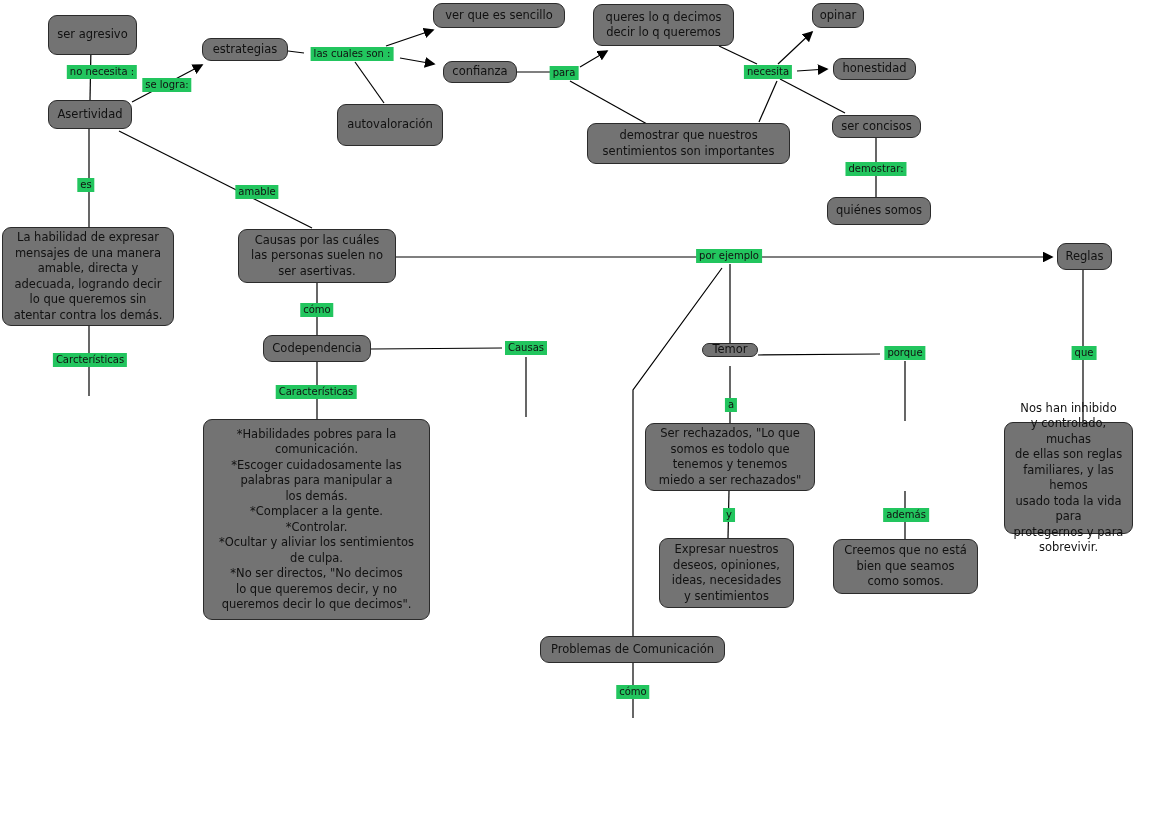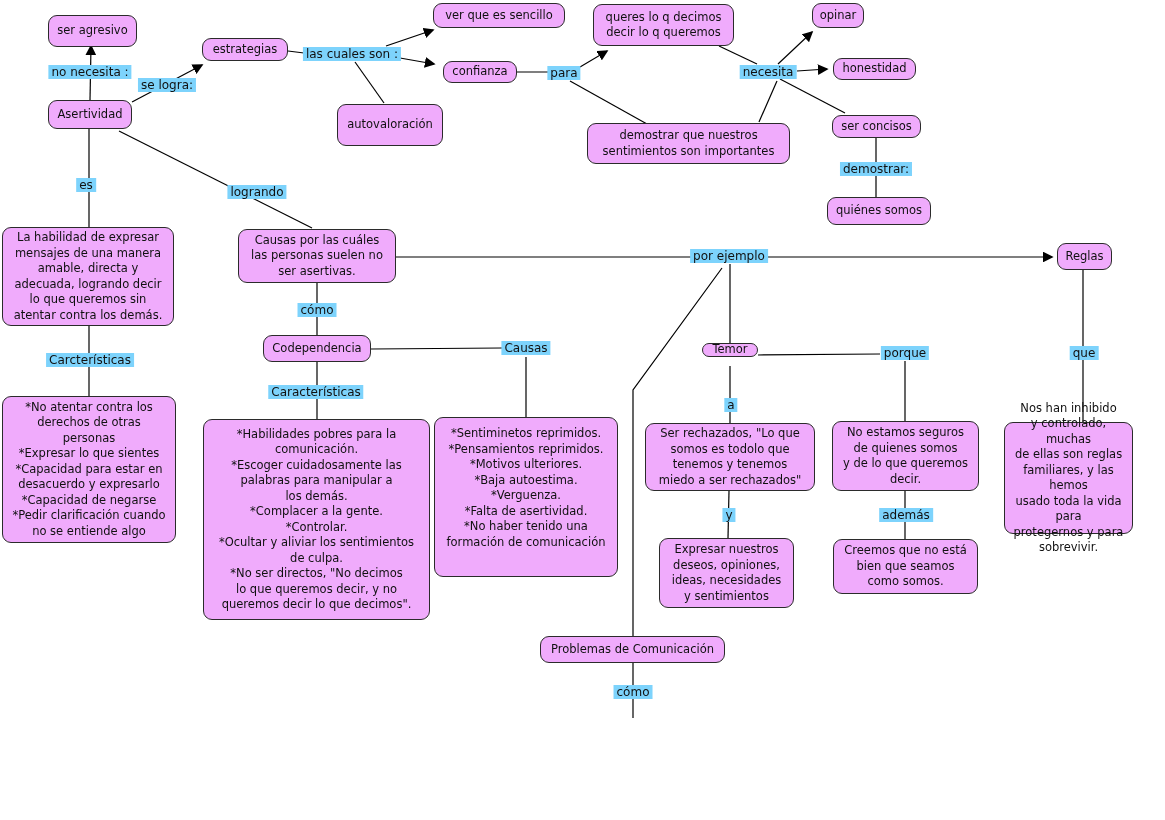--- a/index.html
+++ b/index.html
@@ -3,29 +3,29 @@
 <meta charset="utf-8">
 <style>
   html,body{margin:0;padding:0;background:#fff;}
   #canvas{
     position:relative;width:1165px;height:820px;background:#ffffff;
     font-family:"DejaVu Sans","Liberation Sans",sans-serif;color:#111;overflow:hidden;
   }
   #edges{position:absolute;left:0;top:0;width:1165px;height:820px;}
   .node{
     position:absolute;box-sizing:border-box;
-    background:#f0abfc;border:1.2px solid #2b2b2b;border-radius:9px;
+    background:#737373;border:1.2px solid #2b2b2b;border-radius:9px;
     display:flex;align-items:center;justify-content:center;
     text-align:center;font-size:11.5px;line-height:15.5px;
     white-space:pre-line;padding:2px 5px;
   }
   .node.top{align-items:flex-start;padding-top:8px;}
   .lbl{
     position:absolute;transform:translate(-50%,-50%);
-    background:#7dd3fc;padding:0 3px;font-size:12px;line-height:14px;
+    background:#22c55e;padding:0 3px;font-size:10px;line-height:14px;
     white-space:pre;text-align:center;
   }
 </style>
 </head>
 <body>
 
 <div id="canvas">
 
   <svg id="edges" viewBox="0 0 1165 820" xmlns="http://www.w3.org/2000/svg">
     <defs>
@@ -60,21 +60,21 @@
       <polyline points="722,268 633,390 633,636" fill="none" stroke="#000000" stroke-width="1.2"></polyline>
       <polyline points="758,355 880,354" fill="none" stroke="#000000" stroke-width="1.2"></polyline>
       <polyline points="905,361 905,421" fill="none" stroke="#000000" stroke-width="1.2"></polyline>
       <polyline points="730,366 730,423" fill="none" stroke="#000000" stroke-width="1.2"></polyline>
       <polyline points="729,491 728,538" fill="none" stroke="#000000" stroke-width="1.2"></polyline>
       <polyline points="905,491 905,539" fill="none" stroke="#000000" stroke-width="1.2"></polyline>
       <polyline points="1083,270 1083,422" fill="none" stroke="#000000" stroke-width="1.2"></polyline>
       <polyline points="633,663 633,718" fill="none" stroke="#000000" stroke-width="1.2"></polyline>
     </svg>
 
-  <div class="node" style="left:48px;top:15px;width:89px;height:32px">ser agresivo</div>
+  <div class="node" style="left:48px;top:15px;width:89px;height:40px">ser agresivo</div>
   <div class="node" style="left:48px;top:100px;width:84px;height:29px">Asertividad</div>
   <div class="node" style="left:202px;top:38px;width:86px;height:23px">estrategias</div>
   <div class="node" style="left:433px;top:3px;width:132px;height:25px">ver que es sencillo</div>
   <div class="node" style="left:443px;top:61px;width:74px;height:22px">confianza</div>
   <div class="node" style="left:337px;top:104px;width:106px;height:42px">autovaloración</div>
   <div class="node" style="left:593px;top:4px;width:141px;height:42px">queres lo q decimos
 decir lo q queremos</div>
   <div class="node" style="left:812px;top:3px;width:52px;height:25px">opinar</div>
   <div class="node" style="left:833px;top:58px;width:83px;height:22px">honestidad</div>
   <div class="node" style="left:832px;top:115px;width:89px;height:23px">ser concisos</div>
@@ -86,81 +86,60 @@
 amable, directa y
 adecuada, logrando decir
 lo que queremos sin
 atentar contra los demás.</div>
   <div class="node" style="left:238px;top:229px;width:158px;height:54px">Causas por las cuáles
 las personas suelen no
 ser asertivas.</div>
   <div class="node" style="left:1057px;top:243px;width:55px;height:27px">Reglas</div>
   <div class="node" style="left:263px;top:335px;width:108px;height:27px">Codependencia</div>
   <div class="node" style="left:702px;top:343px;width:56px;height:14px">Temor</div>
-  <div class="node" style="left:2px;top:396px;width:174px;height:147px">*No atentar contra los
-derechos de otras
-personas
-*Expresar lo que sientes
-*Capacidad para estar en
-desacuerdo y expresarlo
-*Capacidad de negarse
-*Pedir clarificación cuando
-no se entiende algo</div>
   <div class="node" style="left:203px;top:419px;width:227px;height:201px">*Habilidades pobres para la
 comunicación.
 *Escoger cuidadosamente las
 palabras para manipular a
 los demás.
 *Complacer a la gente.
 *Controlar.
 *Ocultar y aliviar los sentimientos
 de culpa.
 *No ser directos, "No decimos
 lo que queremos decir, y no
 queremos decir lo que decimos".</div>
-  <div class="node top" style="left:434px;top:417px;width:184px;height:160px">*Sentiminetos reprimidos.
-*Pensamientos reprimidos.
-*Motivos ulteriores.
-*Baja autoestima.
-*Verguenza.
-*Falta de asertividad.
-*No haber tenido una
-formación de comunicación</div>
   <div class="node" style="left:645px;top:423px;width:170px;height:68px">Ser rechazados, "Lo que
 somos es todolo que
 tenemos y tenemos
 miedo a ser rechazados"</div>
-  <div class="node" style="left:832px;top:421px;width:147px;height:70px">No estamos seguros
-de quienes somos
-y de lo que queremos
-decir.</div>
   <div class="node" style="left:1004px;top:422px;width:129px;height:112px">Nos han inhibido
 y controlado, muchas
 de ellas son reglas
 familiares, y las hemos
 usado toda la vida para
 protegernos y para
 sobrevivir.</div>
   <div class="node" style="left:659px;top:538px;width:135px;height:70px">Expresar nuestros
 deseos, opiniones,
 ideas, necesidades
 y sentimientos</div>
   <div class="node" style="left:833px;top:539px;width:145px;height:55px">Creemos que no está
 bien que seamos
 como somos.</div>
   <div class="node" style="left:540px;top:636px;width:185px;height:27px">Problemas de Comunicación</div>
 
-  <div class="lbl" style="left:90px;top:72px">no necesita :</div>
+  <div class="lbl" style="left:102px;top:72px">no necesita :</div>
   <div class="lbl" style="left:167px;top:85px">se logra:</div>
   <div class="lbl" style="left:352px;top:54px">las cuales son :</div>
   <div class="lbl" style="left:564px;top:73px">para</div>
   <div class="lbl" style="left:768px;top:72px">necesita</div>
   <div class="lbl" style="left:876px;top:169px">demostrar:</div>
   <div class="lbl" style="left:86px;top:185px">es</div>
-  <div class="lbl" style="left:257px;top:192px">logrando</div>
+  <div class="lbl" style="left:257px;top:192px">amable</div>
   <div class="lbl" style="left:90px;top:360px">Carcterísticas</div>
   <div class="lbl" style="left:317px;top:310px">cómo</div>
   <div class="lbl" style="left:316px;top:392px">Características</div>
   <div class="lbl" style="left:526px;top:348px">Causas</div>
   <div class="lbl" style="left:729px;top:256px">por ejemplo</div>
   <div class="lbl" style="left:905px;top:353px">porque</div>
   <div class="lbl" style="left:1084px;top:353px">que</div>
   <div class="lbl" style="left:731px;top:405px">a</div>
   <div class="lbl" style="left:729px;top:515px">y</div>
   <div class="lbl" style="left:906px;top:515px">además</div>

